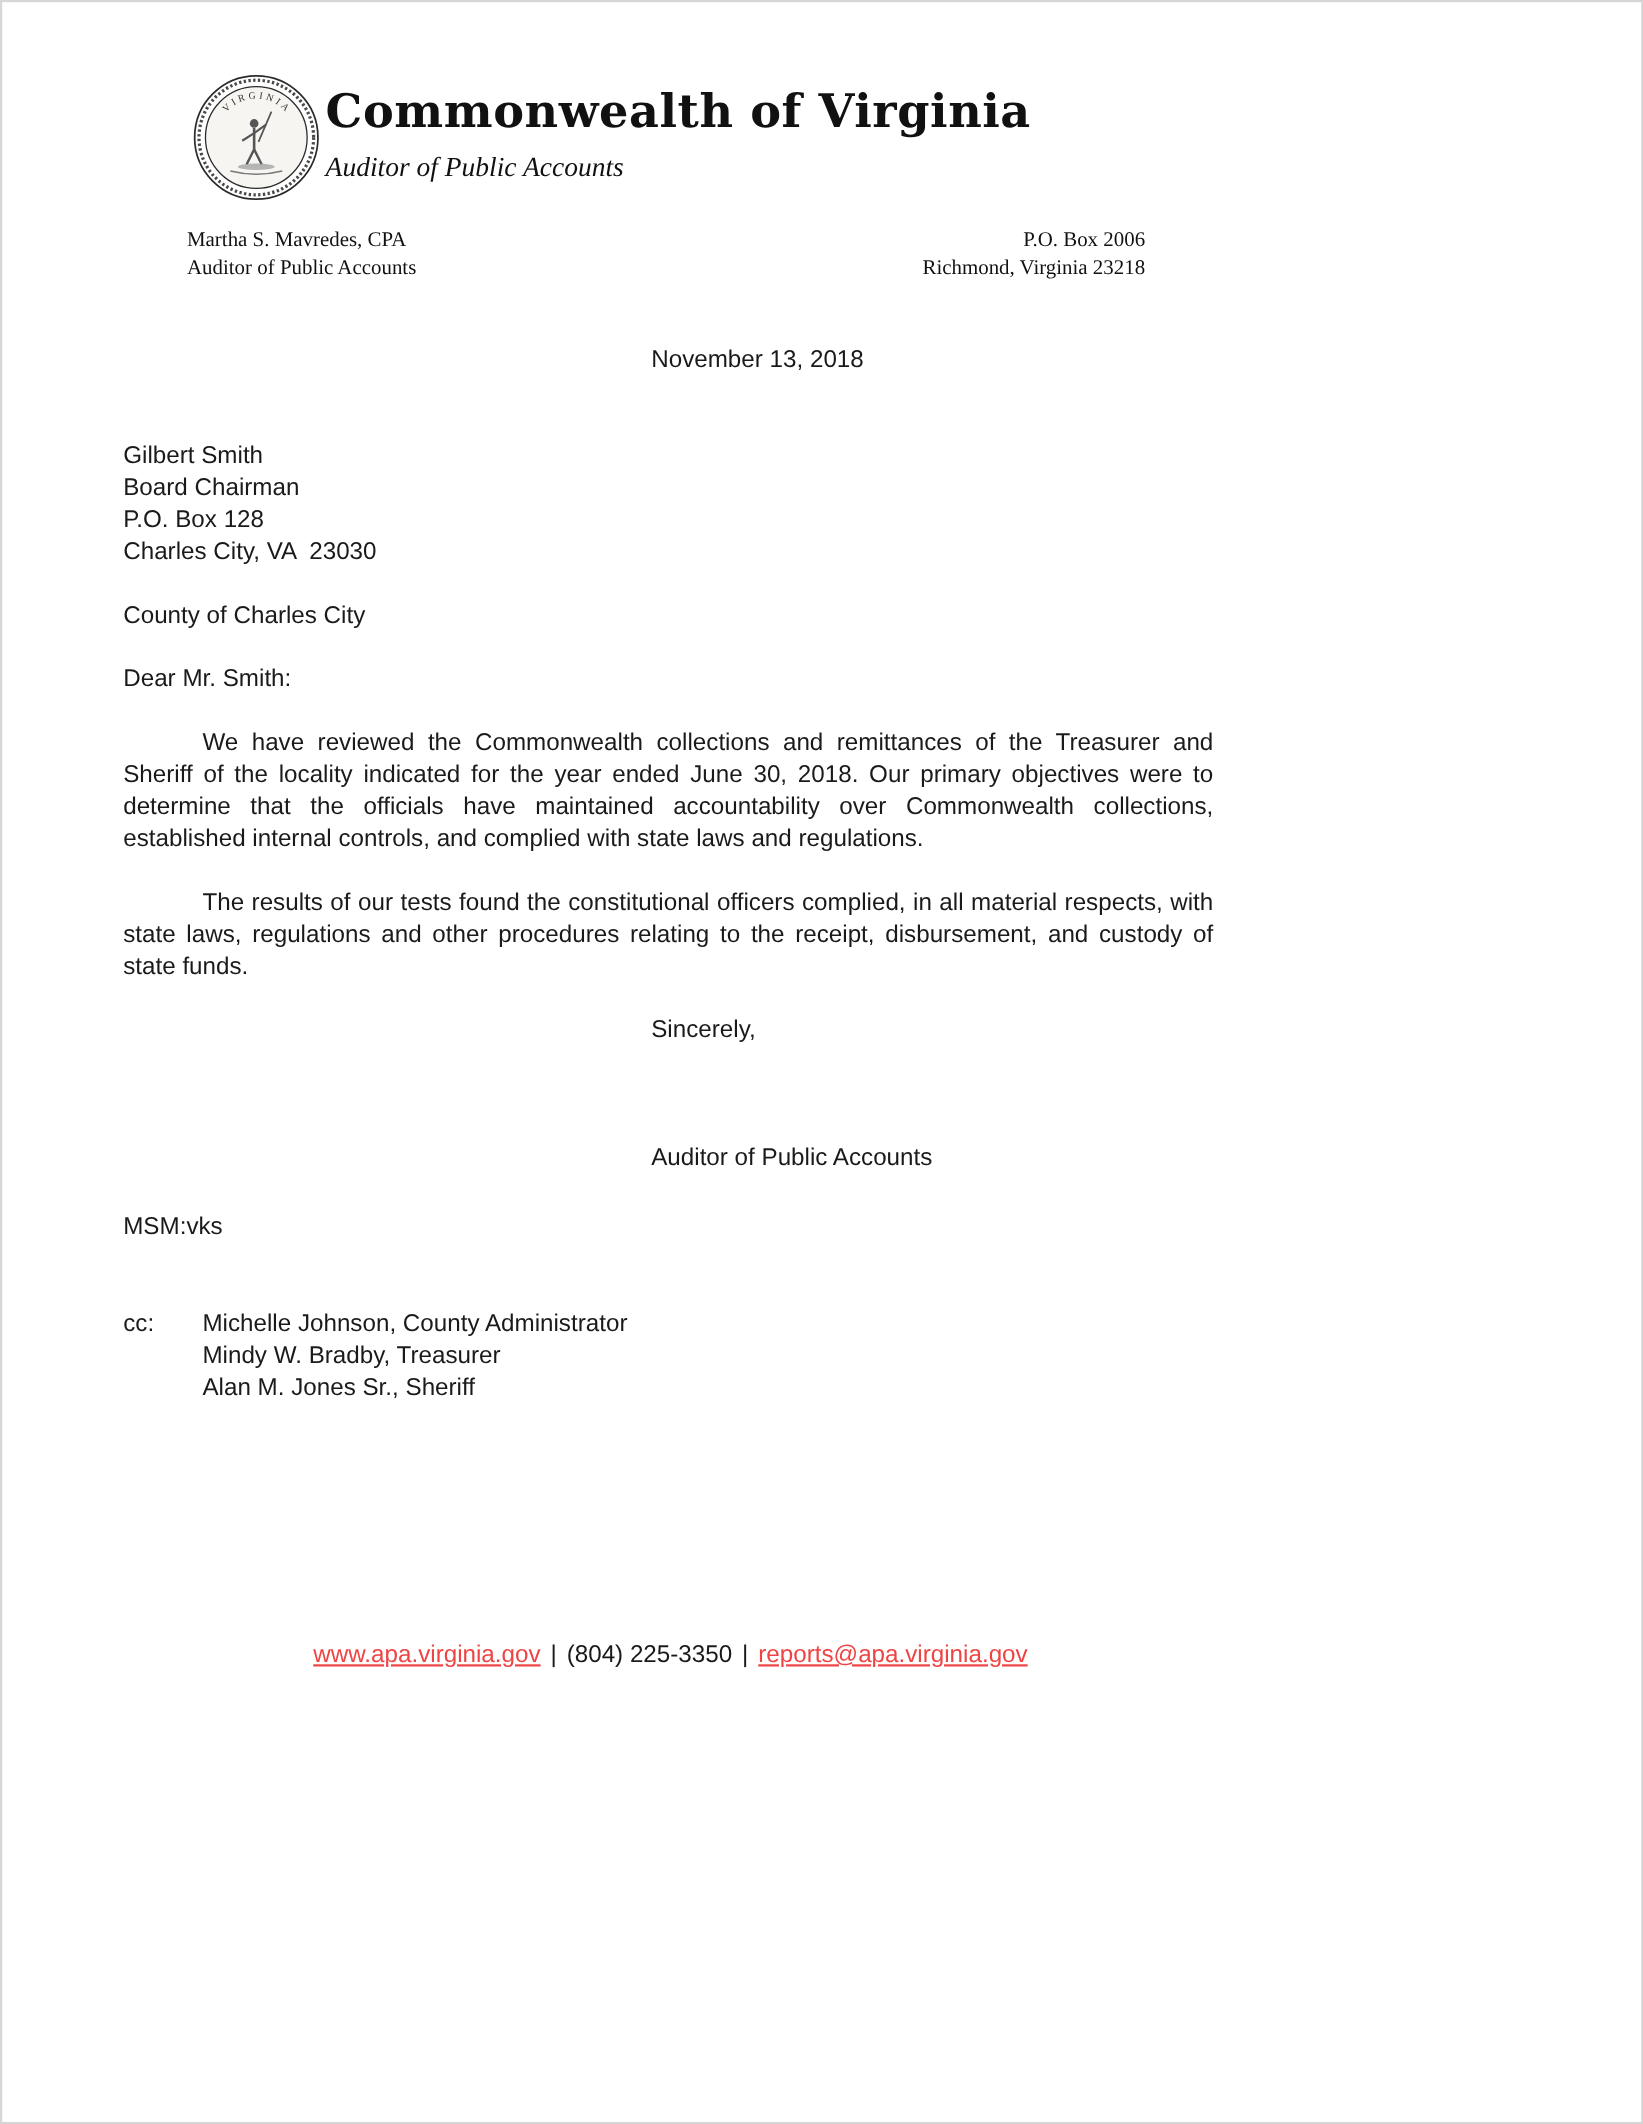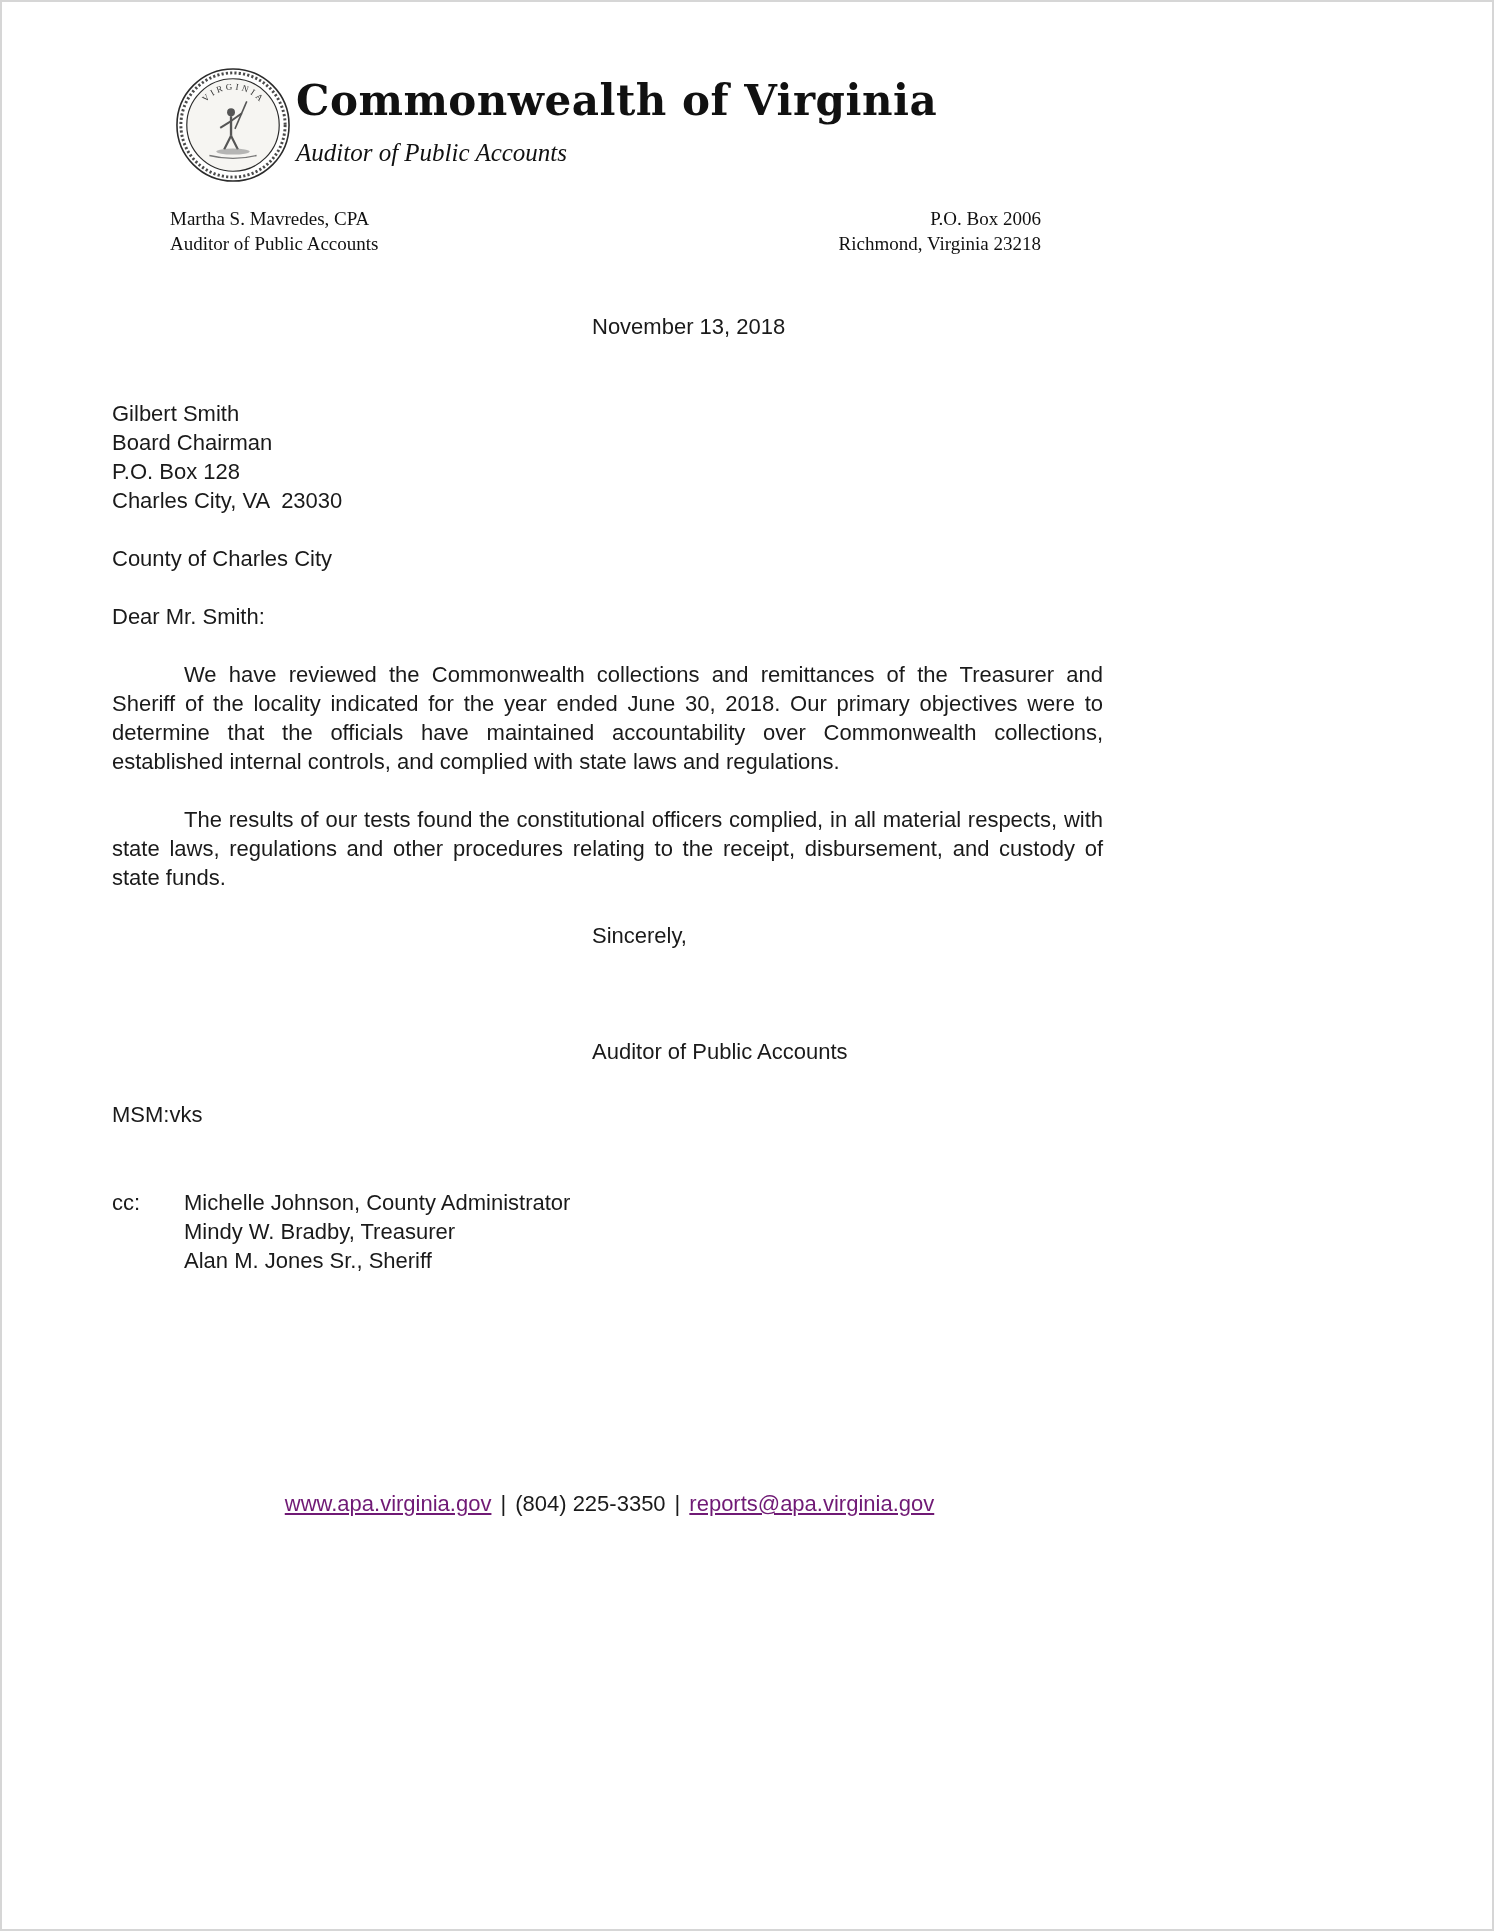--- a/index.html
+++ b/index.html
@@ -99,21 +99,21 @@
     position: absolute;
     top: 1487px;
     left: 110px;
     width: 995px;
     text-align: center;
     font-size: 22px;
     line-height: 29px;
     color: #1a1a1a;
   }
   .footer a {
-    color: #701a75;
+    color: #ef4444;
     text-decoration: underline;
     cursor: pointer;
   }
   .footer .sep { margin: 0 9px; color: #1a1a1a; }
 
   
   .seal svg { display: block; }
 </style>
 </head>
 <body>

